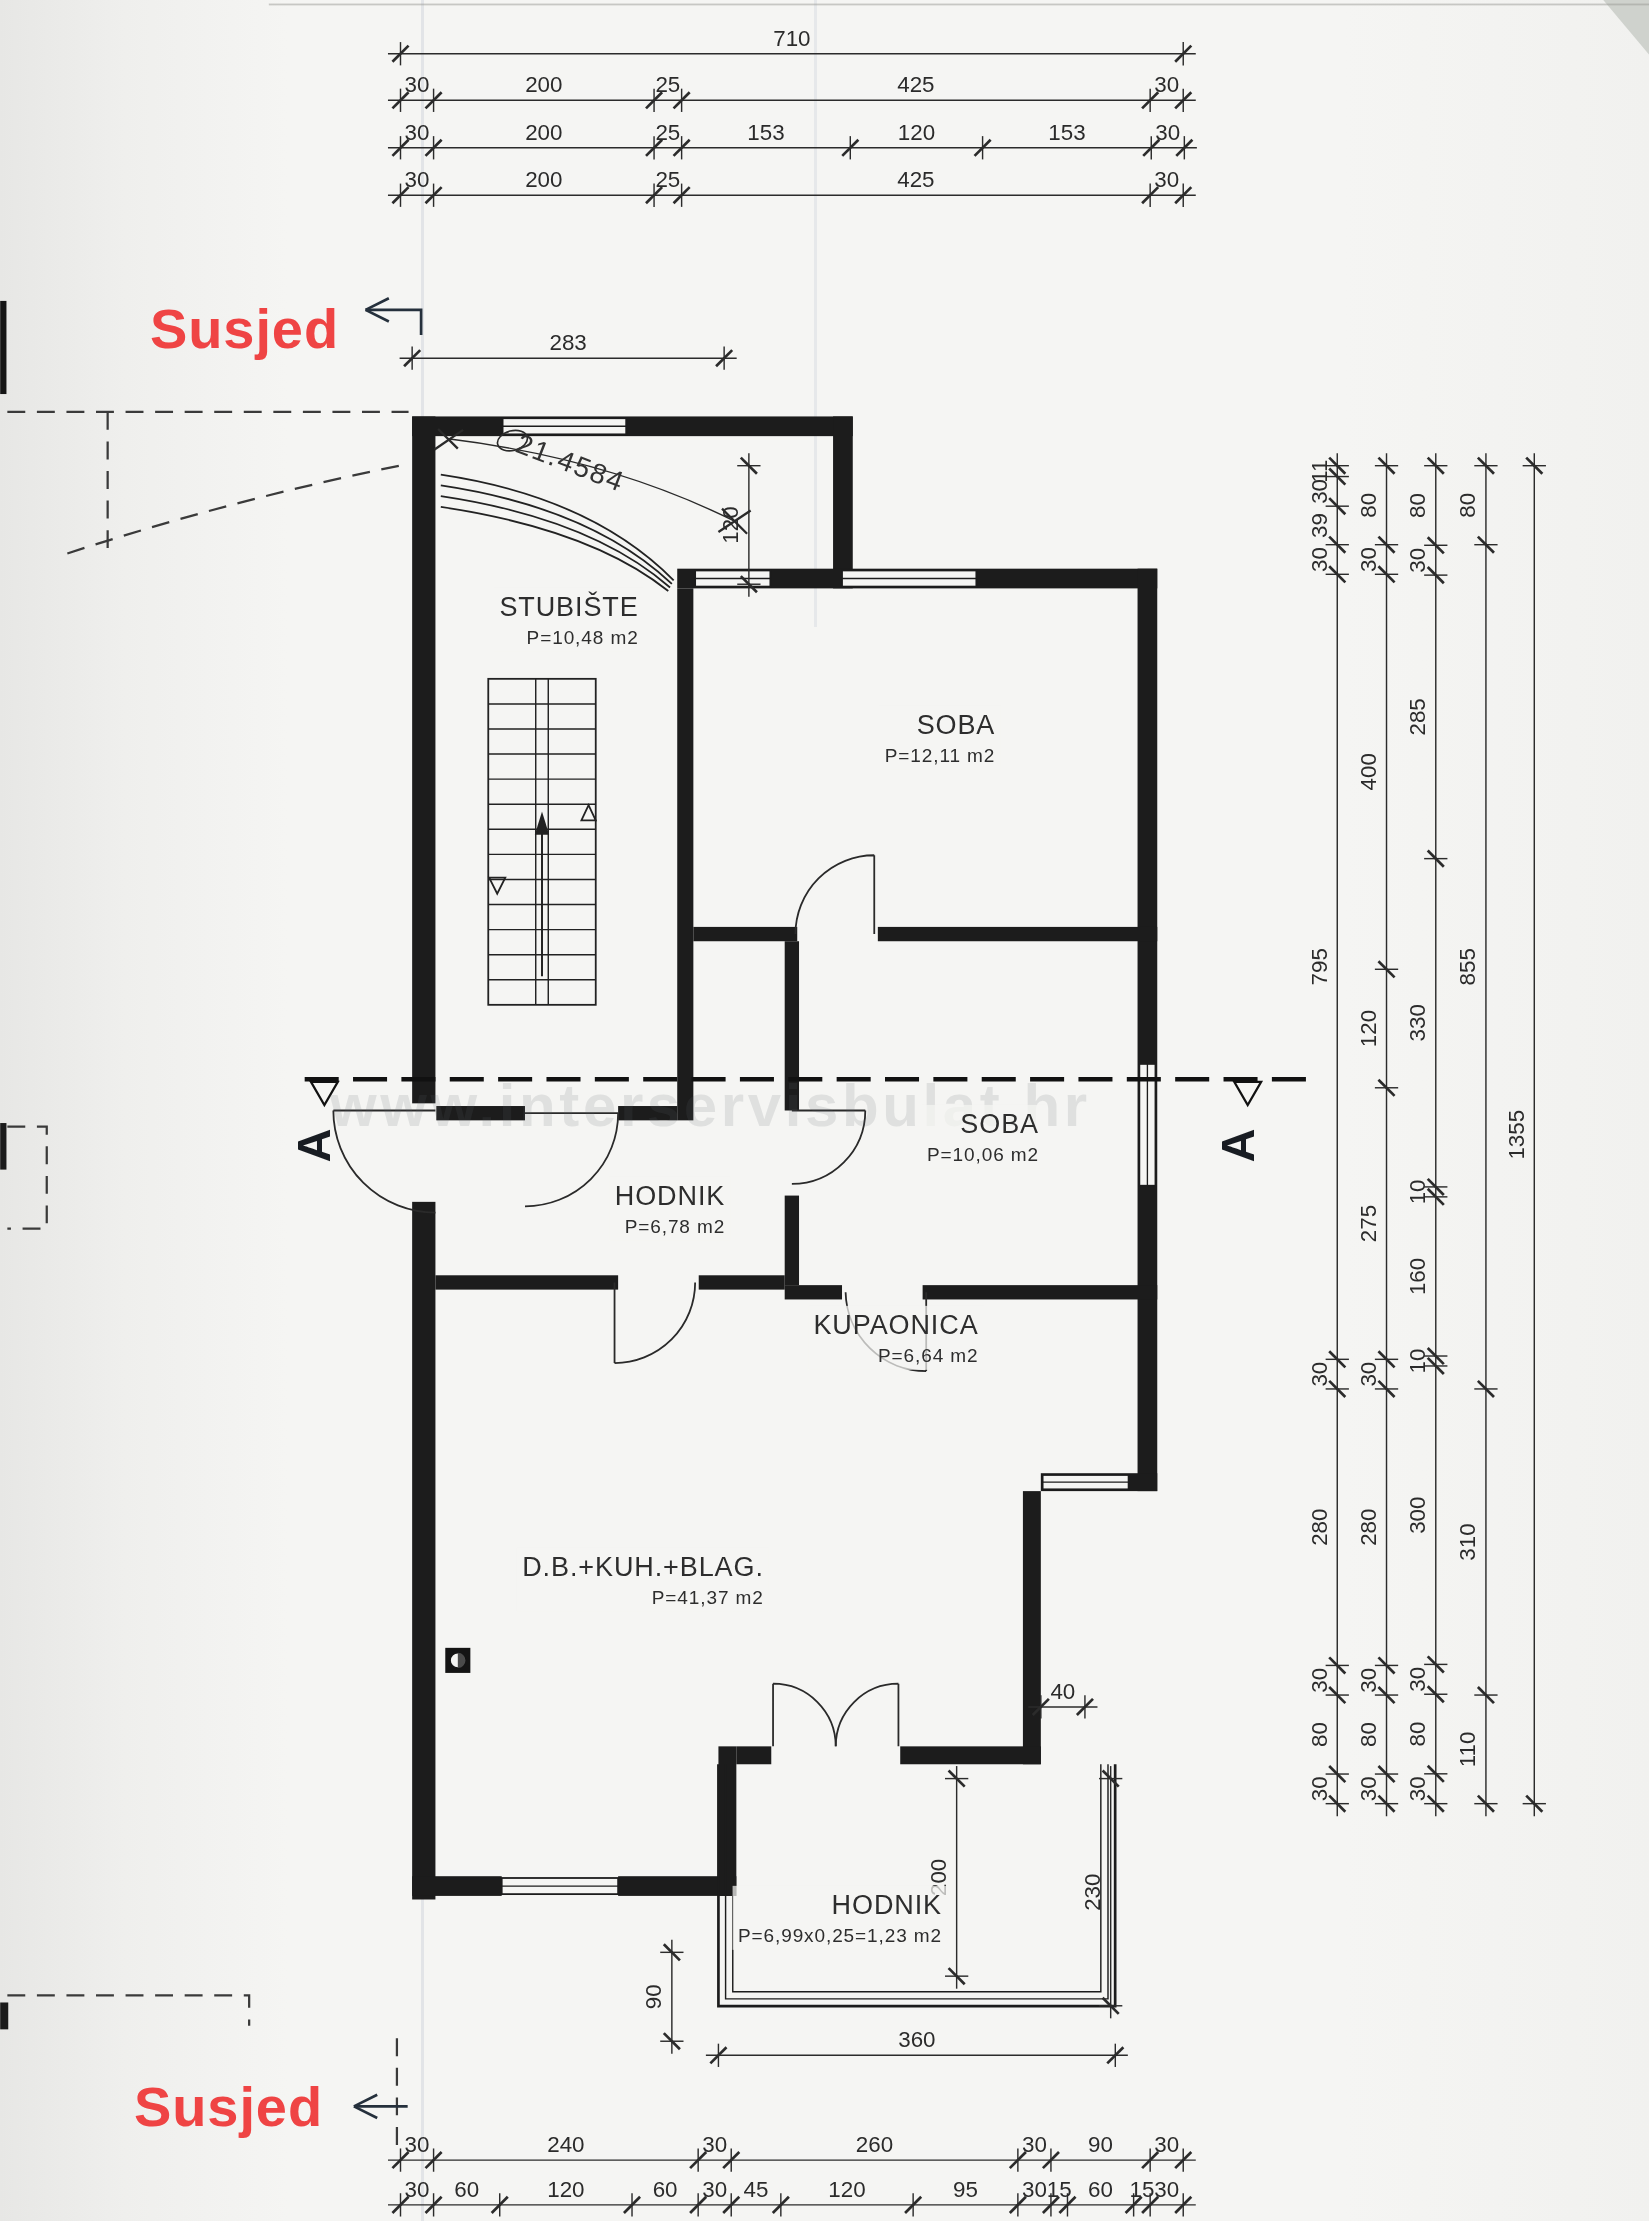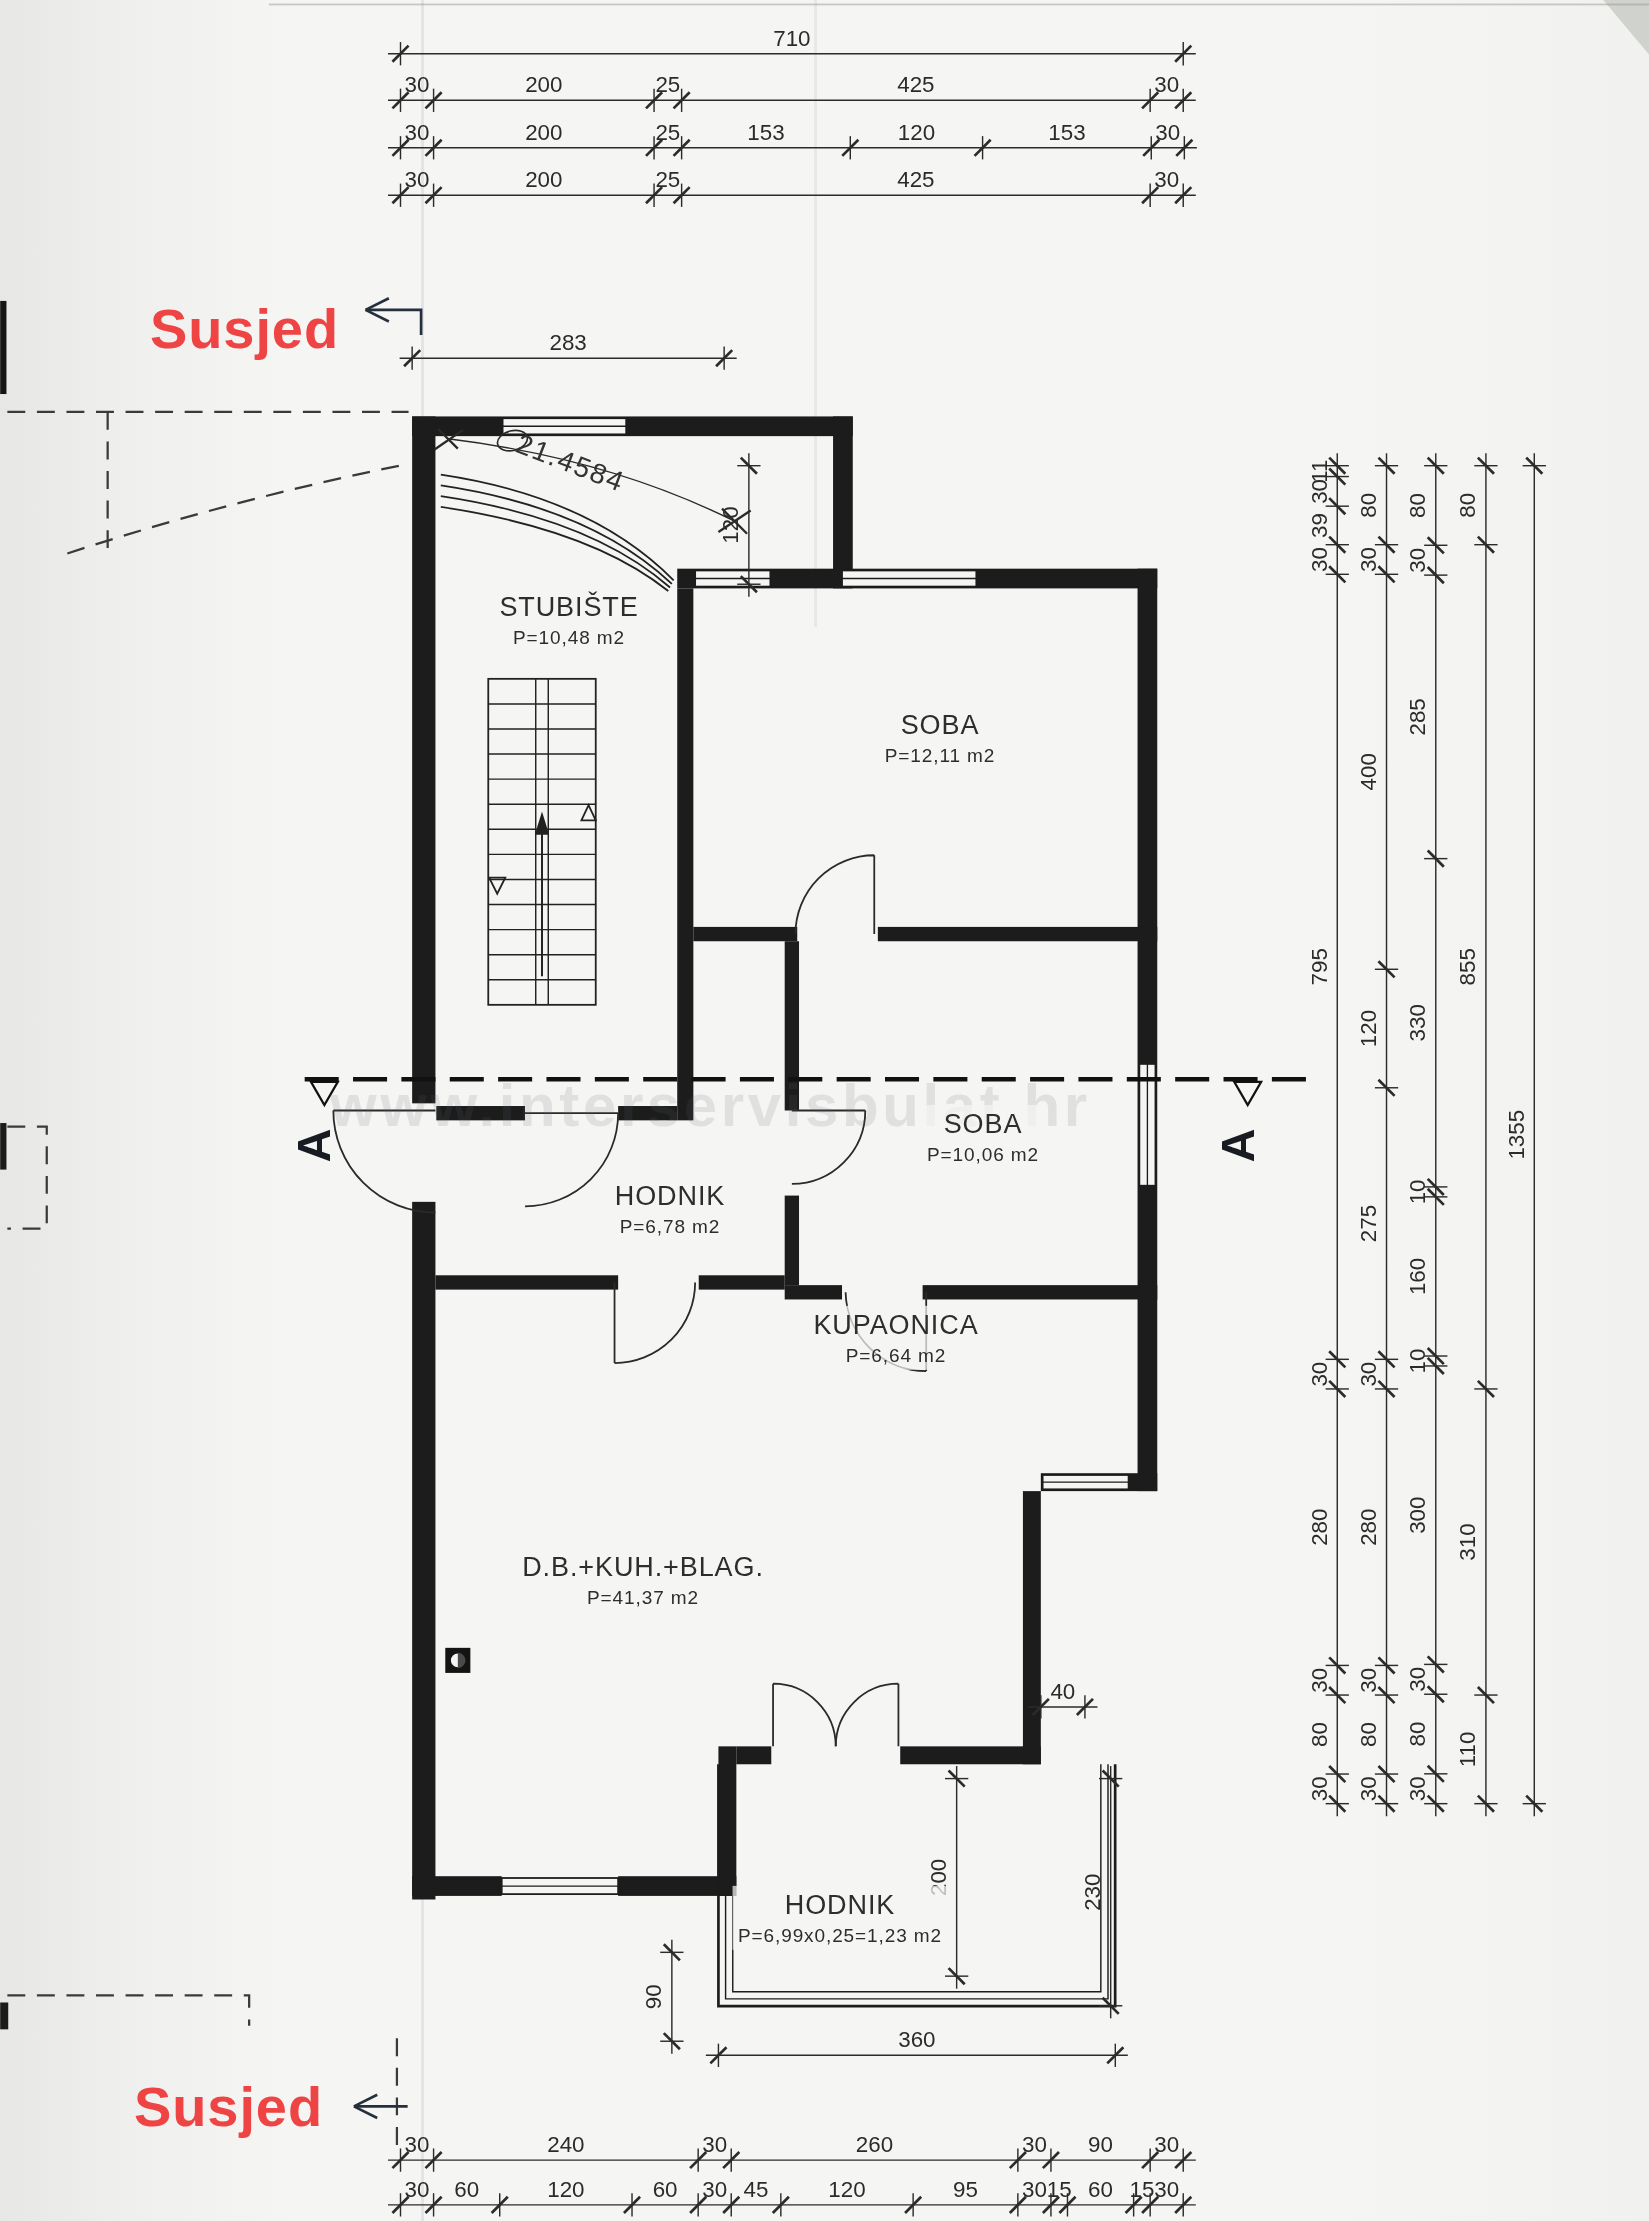--- a/index.html
+++ b/index.html
@@ -5,21 +5,21 @@
   html,body{margin:0;padding:0;width:1650px;height:2221px;overflow:hidden;
     font-family:"Liberation Sans",sans-serif;}
   body{background:
     linear-gradient(90deg,#e7e7e5 0px,#efefed 125px,#f5f5f3 287px,#f5f5f3 1343px,#f1f1ef 1650px);
     position:relative;}
   .crease{position:absolute;top:0;width:2.7px;height:2221px;background:rgba(110,130,165,.14);}
   .crease2{position:absolute;top:0;left:814px;width:2.7px;height:627px;background:rgba(110,130,165,.11);}
   svg{position:absolute;left:0;top:0;}
   .watermark{position:absolute;left:330px;top:1071px;font-size:60px;font-weight:700;
     letter-spacing:3.6px;color:rgba(95,100,108,.14);white-space:nowrap;}
-  .room{position:absolute;transform:translate(-50%,-50%);text-align:center;
+  .room{position:absolute;transform:translate(-50%,-50%);text-align:right;
     color:#2d2d2d;letter-spacing:0.9px;line-height:1.32;white-space:nowrap;
     background:rgba(245,245,243,.72);padding:1.8px 5.4px;}
   .room .rname{font-size:27px;}
   .room .rarea{font-size:19px;}
   .neighbor{position:absolute;font-size:56px;font-weight:600;color:#ef4444;letter-spacing:0.9px;}
   .sec-a{position:absolute;font-size:47px;font-weight:700;color:#181c22;
     transform:rotate(-90deg);}
   .arc-label{position:absolute;left:523px;top:428px;font-size:28px;color:#333;
     letter-spacing:1.8px;transform:rotate(21deg);transform-origin:left top;}
 </style>

